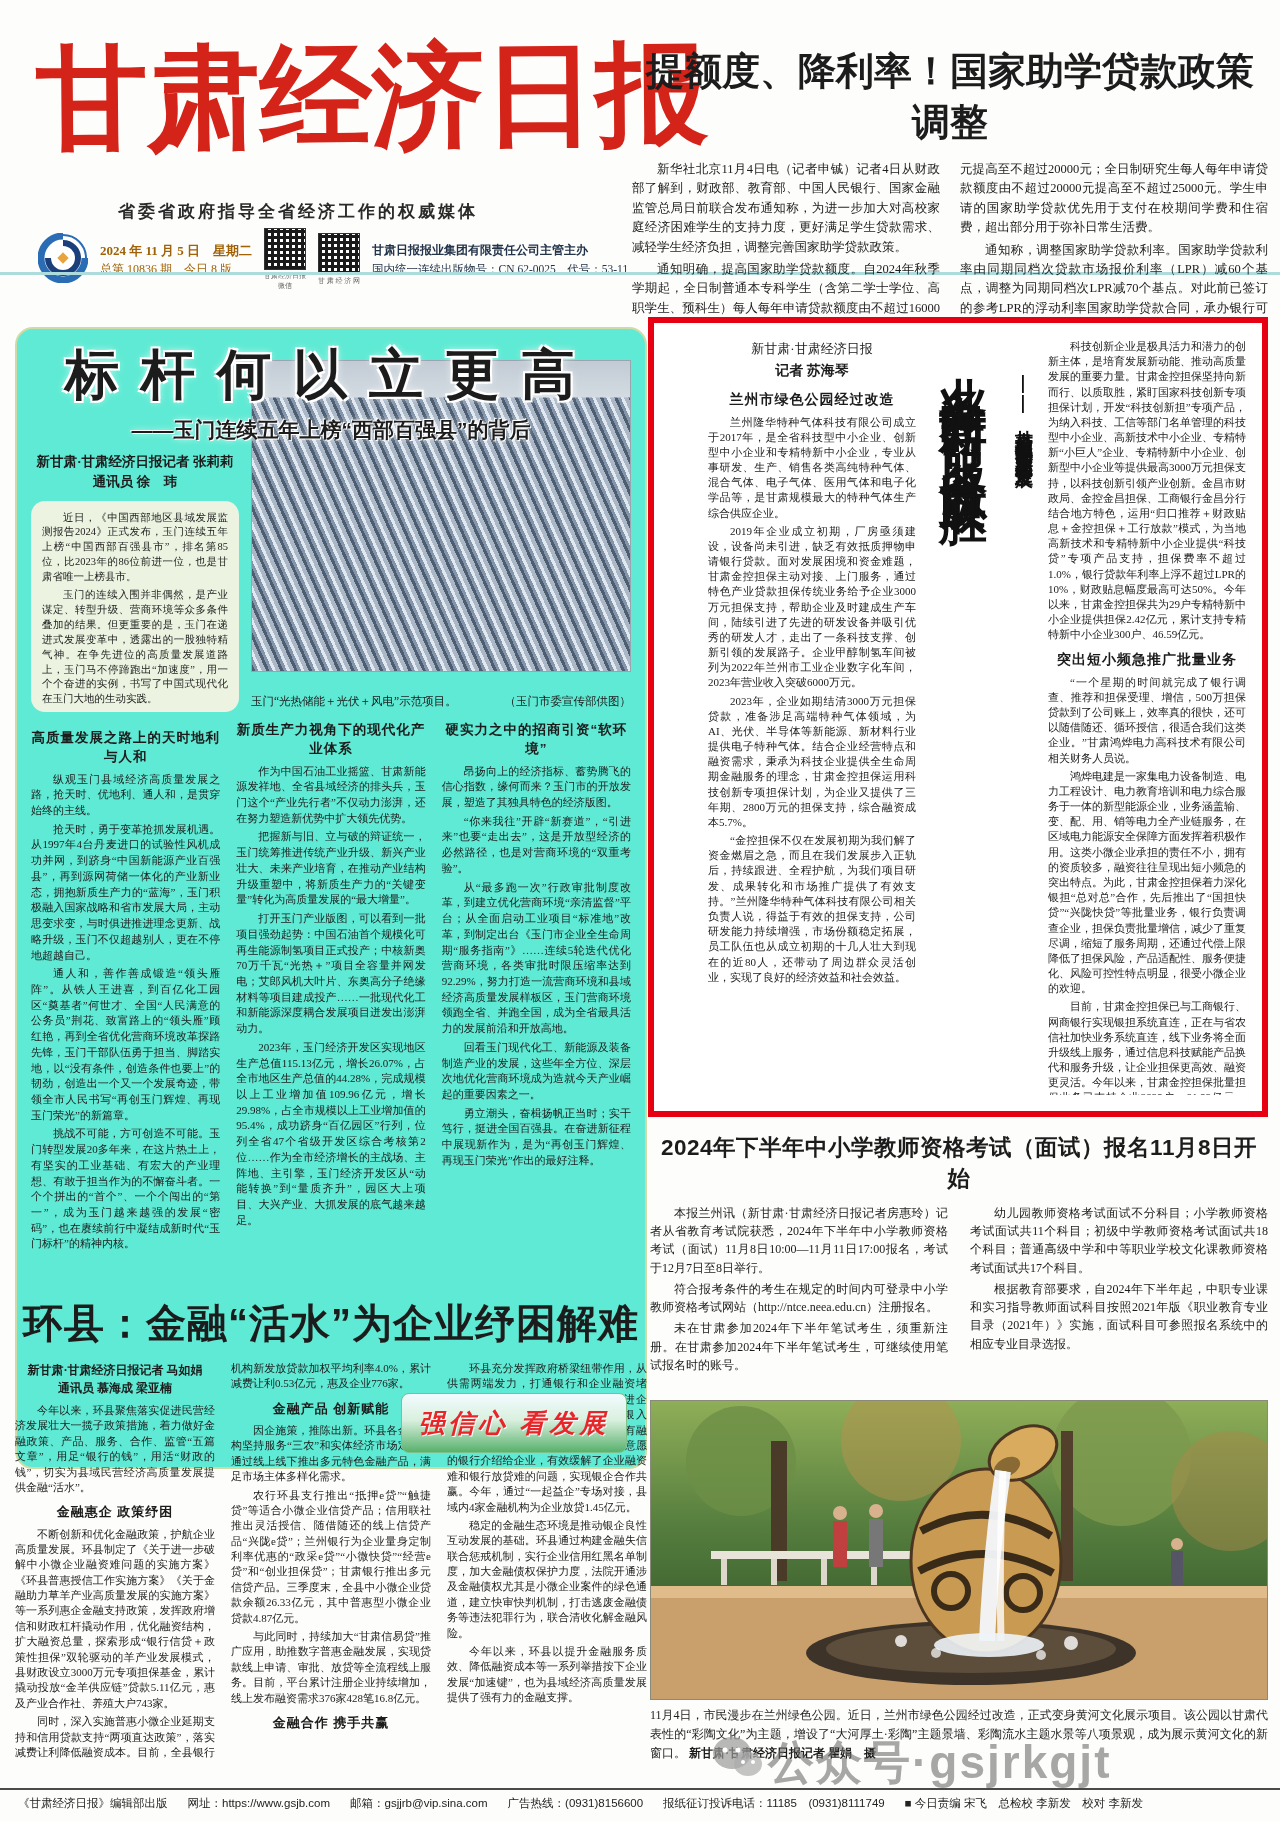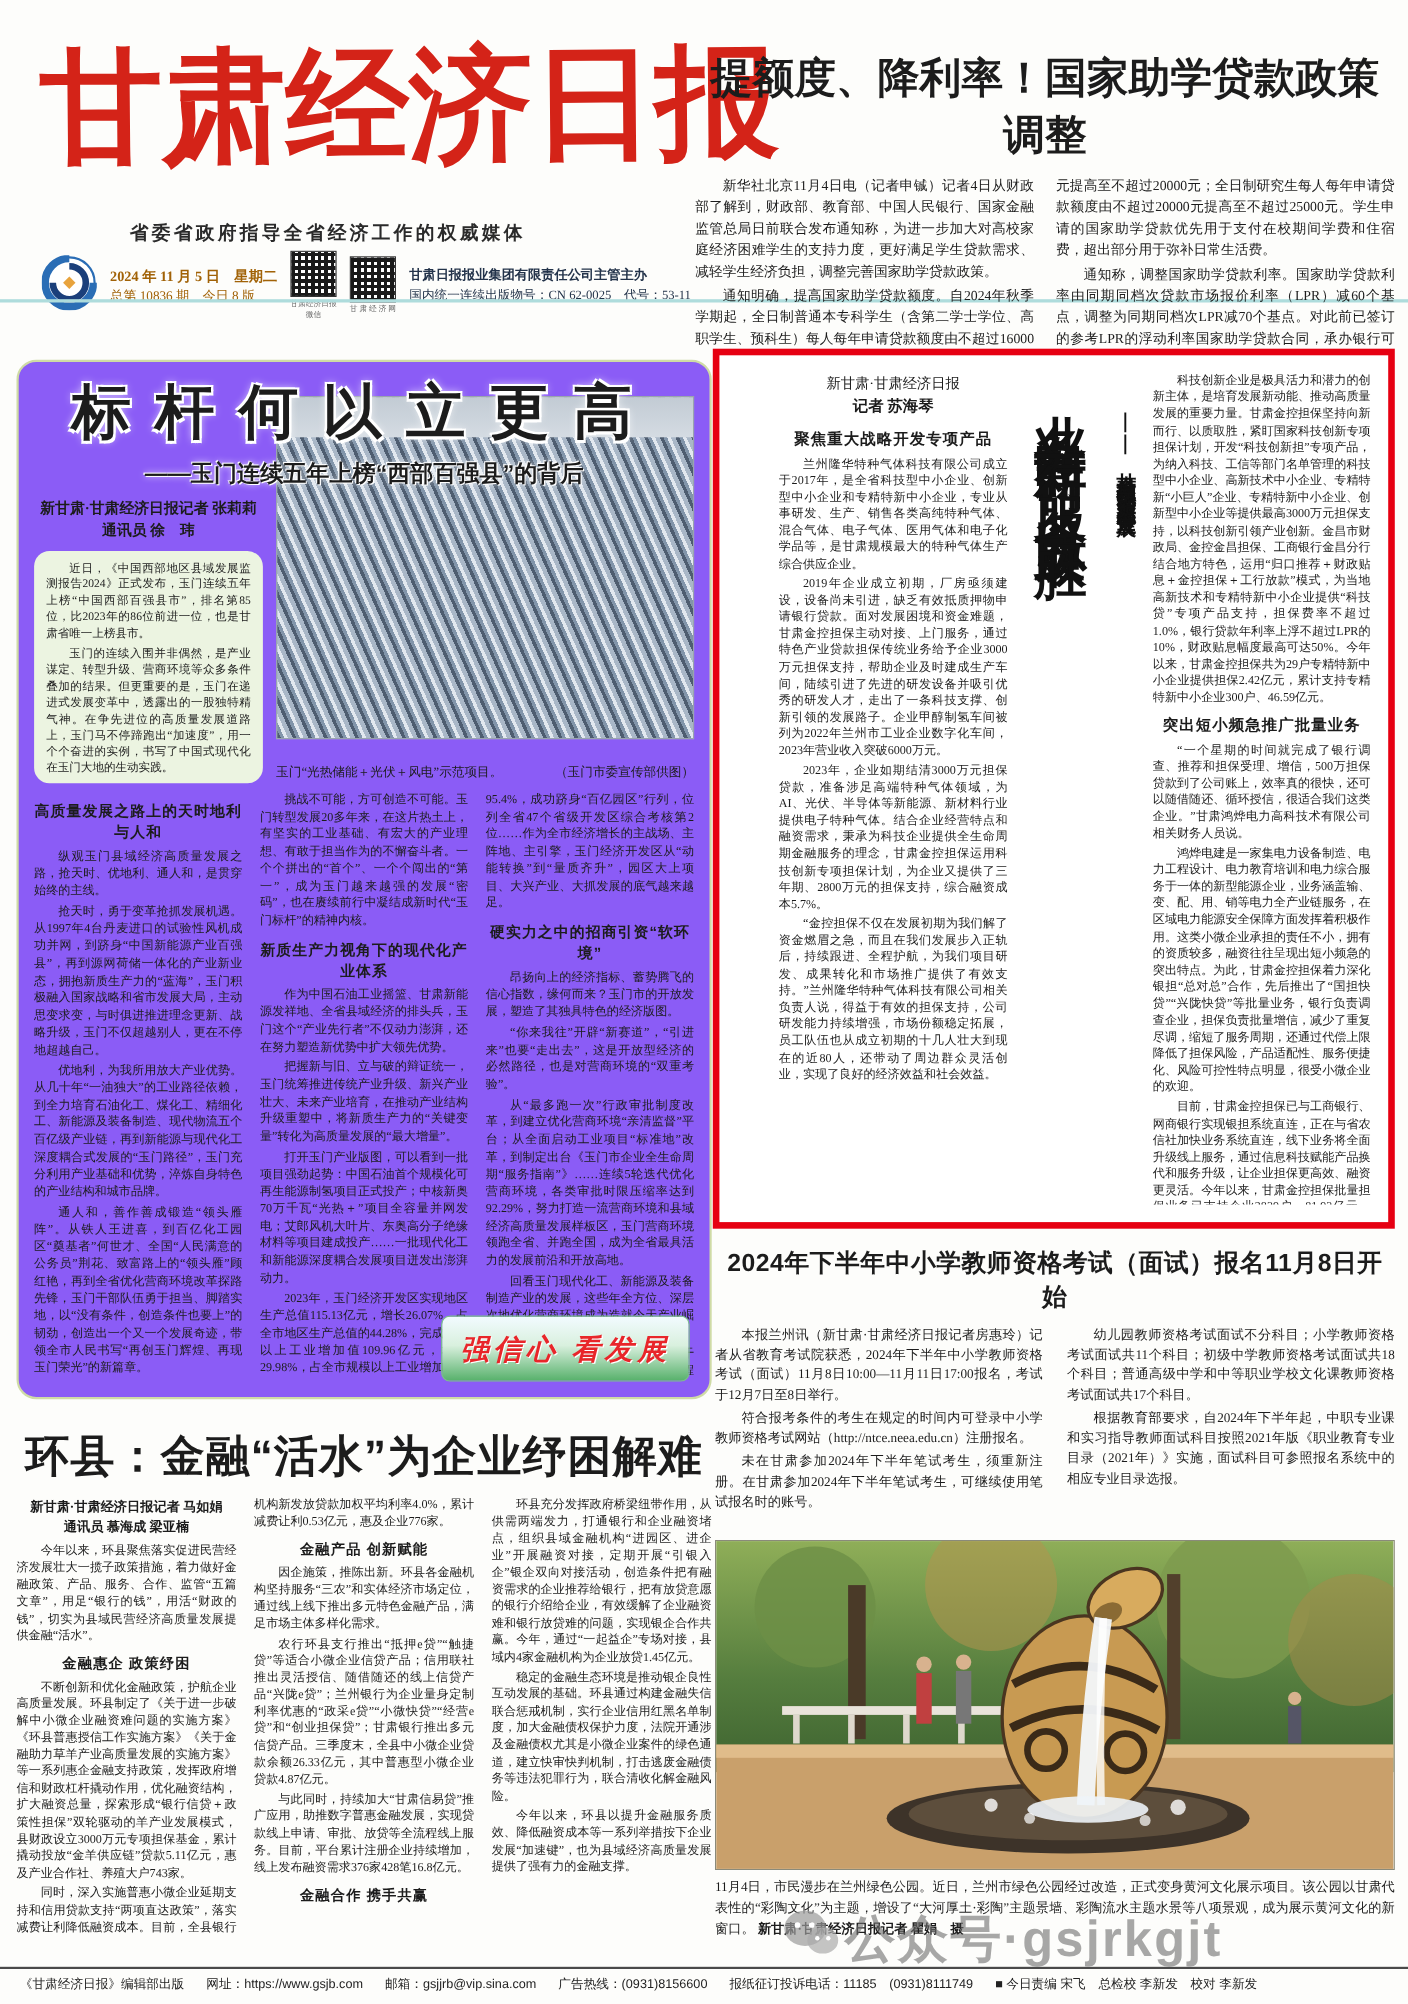--- a/index.html
+++ b/index.html
@@ -26,22 +26,22 @@
   .qrcap{font-size:7px;color:#666;margin-top:1px;letter-spacing:0;}
   .orgbox{font-size:12px;color:#23334a;line-height:1.6;white-space:nowrap;font-weight:bold;}
   .orgbox .l2{font-weight:normal;font-size:11.5px;}
   .tealrule{position:absolute;left:0;top:272px;width:1280px;height:3px;background:#aedcdc;}
   
   .loan{position:absolute;left:632px;top:36px;width:636px;}
   .loan h1{margin:10px;font-size:38px;font-weight:700;letter-spacing:0px;text-align:center;}
   .loan .cols{margin-top:12px;height:174px;columns:2;column-gap:20px;column-fill:auto;
       overflow:hidden;font-size:12.5px;line-height:1.55;}
   
-  .leadbox{position:absolute;left:15px;top:327px;width:632px;height:945px;box-sizing:border-box;
-      border:2px solid #cfdba6;border-radius:18px;background:#8b5cf6;padding:10px 14px;}
+  .leadbox{position:absolute;left:15px;top:327px;width:632px;height:1142px;box-sizing:border-box;
+      border:2px solid #cfdba6;border-radius:18px;background:#5eead4;padding:10px 14px;}
   .lead-head{position:relative;z-index:2;pointer-events:none;margin-bottom:-84px;}
   .lead-head h1{margin:0;font-size:54px;font-weight:900;text-align:center;letter-spacing:22px;
       text-shadow:2px 2px 0 #fff,-2px -2px 0 #fff,2px -2px 0 #fff,-2px 2px 0 #fff,0 0 9px #fff;}
   .lead-sub{margin-top:4px;font-size:21px;font-weight:900;text-align:center;
       text-shadow:1px 1px 0 #fff,-1px -1px 0 #fff,0 0 7px #fff;}
   .lead-row{position:relative;z-index:1;display:flex;gap:12px;height:352px;}
   .lead-left{width:208px;display:flex;flex-direction:column;padding-top:92px;box-sizing:border-box;}
   .lead-byline{font-size:12.5px;text-align:center;line-height:1.5;margin-bottom:8px;}
   .lead-byline b{font-size:13.5px;}
   .introbox{flex:1;background:#ecf4e1;border-radius:14px;padding:10px 11px;font-size:10.5px;
@@ -168,21 +168,20 @@
         <div class="photo-cap">
           <span>玉门“光热储能＋光伏＋风电”示范项目。</span>
           <span>（玉门市委宣传部供图）</span>
         </div>
       </div>
     </div>
     <div class="lead-cols">
       <div class="sec-head">高质量发展之路上的天时地利与人和</div>
       <p class="body">纵观玉门县域经济高质量发展之路，抢天时、优地利、通人和，是贯穿始终的主线。</p>
       <p class="body">抢天时，勇于变革抢抓发展机遇。从1997年4台丹麦进口的试验性风机成功并网，到跻身“中国新能源产业百强县”，再到源网荷储一体化的产业新业态，拥抱新质生产力的“蓝海”，玉门积极融入国家战略和省市发展大局，主动思变求变，与时俱进推进理念更新、战略升级，玉门不仅超越别人，更在不停地超越自己。</p>
-      <p class="body">优地利，为我所用放大产业优势。从几十年“一油独大”的工业路径依赖，到全力培育石油化工、煤化工、精细化工、新能源及装备制造、现代物流五个百亿级产业链，再到新能源与现代化工深度耦合式发展的“玉门路径”，玉门充分利用产业基础和优势，淬炼自身特色的产业结构和城市品牌。</p>
       <p class="body">通人和，善作善成锻造“领头雁阵”。从铁人王进喜，到百亿化工园区“奠基者”何世才、全国“人民满意的公务员”荆花、致富路上的“领头雁”顾红艳，再到全省优化营商环境改革探路先锋，玉门干部队伍勇于担当、脚踏实地，以“没有条件，创造条件也要上”的韧劲，创造出一个又一个发展奇迹，带领全市人民书写“再创玉门辉煌、再现玉门荣光”的新篇章。</p>
       <p class="body">挑战不可能，方可创造不可能。玉门转型发展20多年来，在这片热土上，有坚实的工业基础、有宏大的产业理想、有敢于担当作为的不懈奋斗者。一个个拼出的“首个”、一个个闯出的“第一”，成为玉门越来越强的发展“密码”，也在赓续前行中凝结成新时代“玉门标杆”的精神内核。</p>
       <div class="sec-head">新质生产力视角下的现代化产业体系</div>
       <p class="body">作为中国石油工业摇篮、甘肃新能源发祥地、全省县域经济的排头兵，玉门这个“产业先行者”不仅动力澎湃，还在努力塑造新优势中扩大领先优势。</p>
       <p class="body">把握新与旧、立与破的辩证统一，玉门统筹推进传统产业升级、新兴产业壮大、未来产业培育，在推动产业结构升级重塑中，将新质生产力的“关键变量”转化为高质量发展的“最大增量”。</p>
       <p class="body">打开玉门产业版图，可以看到一批项目强劲起势：中国石油首个规模化可再生能源制氢项目正式投产；中核新奥70万千瓦“光热＋”项目全容量并网发电；艾郎风机大叶片、东奥高分子绝缘材料等项目建成投产……一批现代化工和新能源深度耦合发展项目迸发出澎湃动力。</p>
       <p class="body">2023年，玉门经济开发区实现地区生产总值115.13亿元，增长26.07%，占全市地区生产总值的44.28%，完成规模以上工业增加值109.96亿元，增长29.98%，占全市规模以上工业增加值的95.4%，成功跻身“百亿园区”行列，位列全省47个省级开发区综合考核第2位……作为全市经济增长的主战场、主阵地、主引擎，玉门经济开发区从“动能转换”到“量质齐升”，园区大上项目、大兴产业、大抓发展的底气越来越足。</p>
       <div class="sec-head">硬实力之中的招商引资“软环境”</div>
       <p class="body">昂扬向上的经济指标、蓄势腾飞的信心指数，缘何而来？玉门市的开放发展，塑造了其独具特色的经济版图。</p>
       <p class="body">“你来我往”开辟“新赛道”，“引进来”也要“走出去”，这是开放型经济的必然路径，也是对营商环境的“双重考验”。</p>
@@ -194,21 +193,21 @@
       <span>强信心 看发展</span>
     </div>
   </div>
 
   <div class="redbox">
     <div class="jk-col jk-left">
       <div class="jk-byline">
         <div>新甘肃·甘肃经济日报</div>
         <div><b>记者 苏海琴</b></div>
       </div>
-      <div class="sec-head">聚焦重大战略开发专项产品</div>
+      <div class="sec-head">兰州市绿色公园经过改造</div>
       <p class="body">兰州隆华特种气体科技有限公司成立于2017年，是全省科技型中小企业、创新型中小企业和专精特新中小企业，专业从事研发、生产、销售各类高纯特种气体、混合气体、电子气体、医用气体和电子化学品等，是甘肃规模最大的特种气体生产综合供应企业。</p>
       <p class="body">2019年企业成立初期，厂房亟须建设，设备尚未引进，缺乏有效抵质押物申请银行贷款。面对发展困境和资金难题，甘肃金控担保主动对接、上门服务，通过特色产业贷款担保传统业务给予企业3000万元担保支持，帮助企业及时建成生产车间，陆续引进了先进的研发设备并吸引优秀的研发人才，走出了一条科技支撑、创新引领的发展路子。企业甲醇制氢车间被列为2022年兰州市工业企业数字化车间，2023年营业收入突破6000万元。</p>
       <p class="body">2023年，企业如期结清3000万元担保贷款，准备涉足高端特种气体领域，为AI、光伏、半导体等新能源、新材料行业提供电子特种气体。结合企业经营特点和融资需求，秉承为科技企业提供全生命周期金融服务的理念，甘肃金控担保运用科技创新专项担保计划，为企业又提供了三年期、2800万元的担保支持，综合融资成本5.7%。</p>
       <p class="body">“金控担保不仅在发展初期为我们解了资金燃眉之急，而且在我们发展步入正轨后，持续跟进、全程护航，为我们项目研发、成果转化和市场推广提供了有效支持。”兰州隆华特种气体科技有限公司相关负责人说，得益于有效的担保支持，公司研发能力持续增强，市场份额稳定拓展，员工队伍也从成立初期的十几人壮大到现在的近80人，还带动了周边群众灵活创业，实现了良好的经济效益和社会效益。</p>
     </div>
     <div class="jk-vhead">业务向新而行 服务以质取胜</div>
     <div class="jk-vsub">——甘肃金控融资担保集团创新业务产品服务企业发展</div>
     <div class="jk-col jk-right">
       <p class="body">科技创新企业是极具活力和潜力的创新主体，是培育发展新动能、推动高质量发展的重要力量。甘肃金控担保坚持向新而行、以质取胜，紧盯国家科技创新专项担保计划，开发“科技创新担”专项产品，为纳入科技、工信等部门名单管理的科技型中小企业、高新技术中小企业、专精特新“小巨人”企业、专精特新中小企业、创新型中小企业等提供最高3000万元担保支持，以科技创新引领产业创新。金昌市财政局、金控金昌担保、工商银行金昌分行结合地方特色，运用“归口推荐＋财政贴息＋金控担保＋工行放款”模式，为当地高新技术和专精特新中小企业提供“科技贷”专项产品支持，担保费率不超过1.0%，银行贷款年利率上浮不超过LPR的10%，财政贴息幅度最高可达50%。今年以来，甘肃金控担保共为29户专精特新中小企业提供担保2.42亿元，累计支持专精特新中小企业300户、46.59亿元。</p>
       <div class="sec-head">突出短小频急推广批量业务</div>

